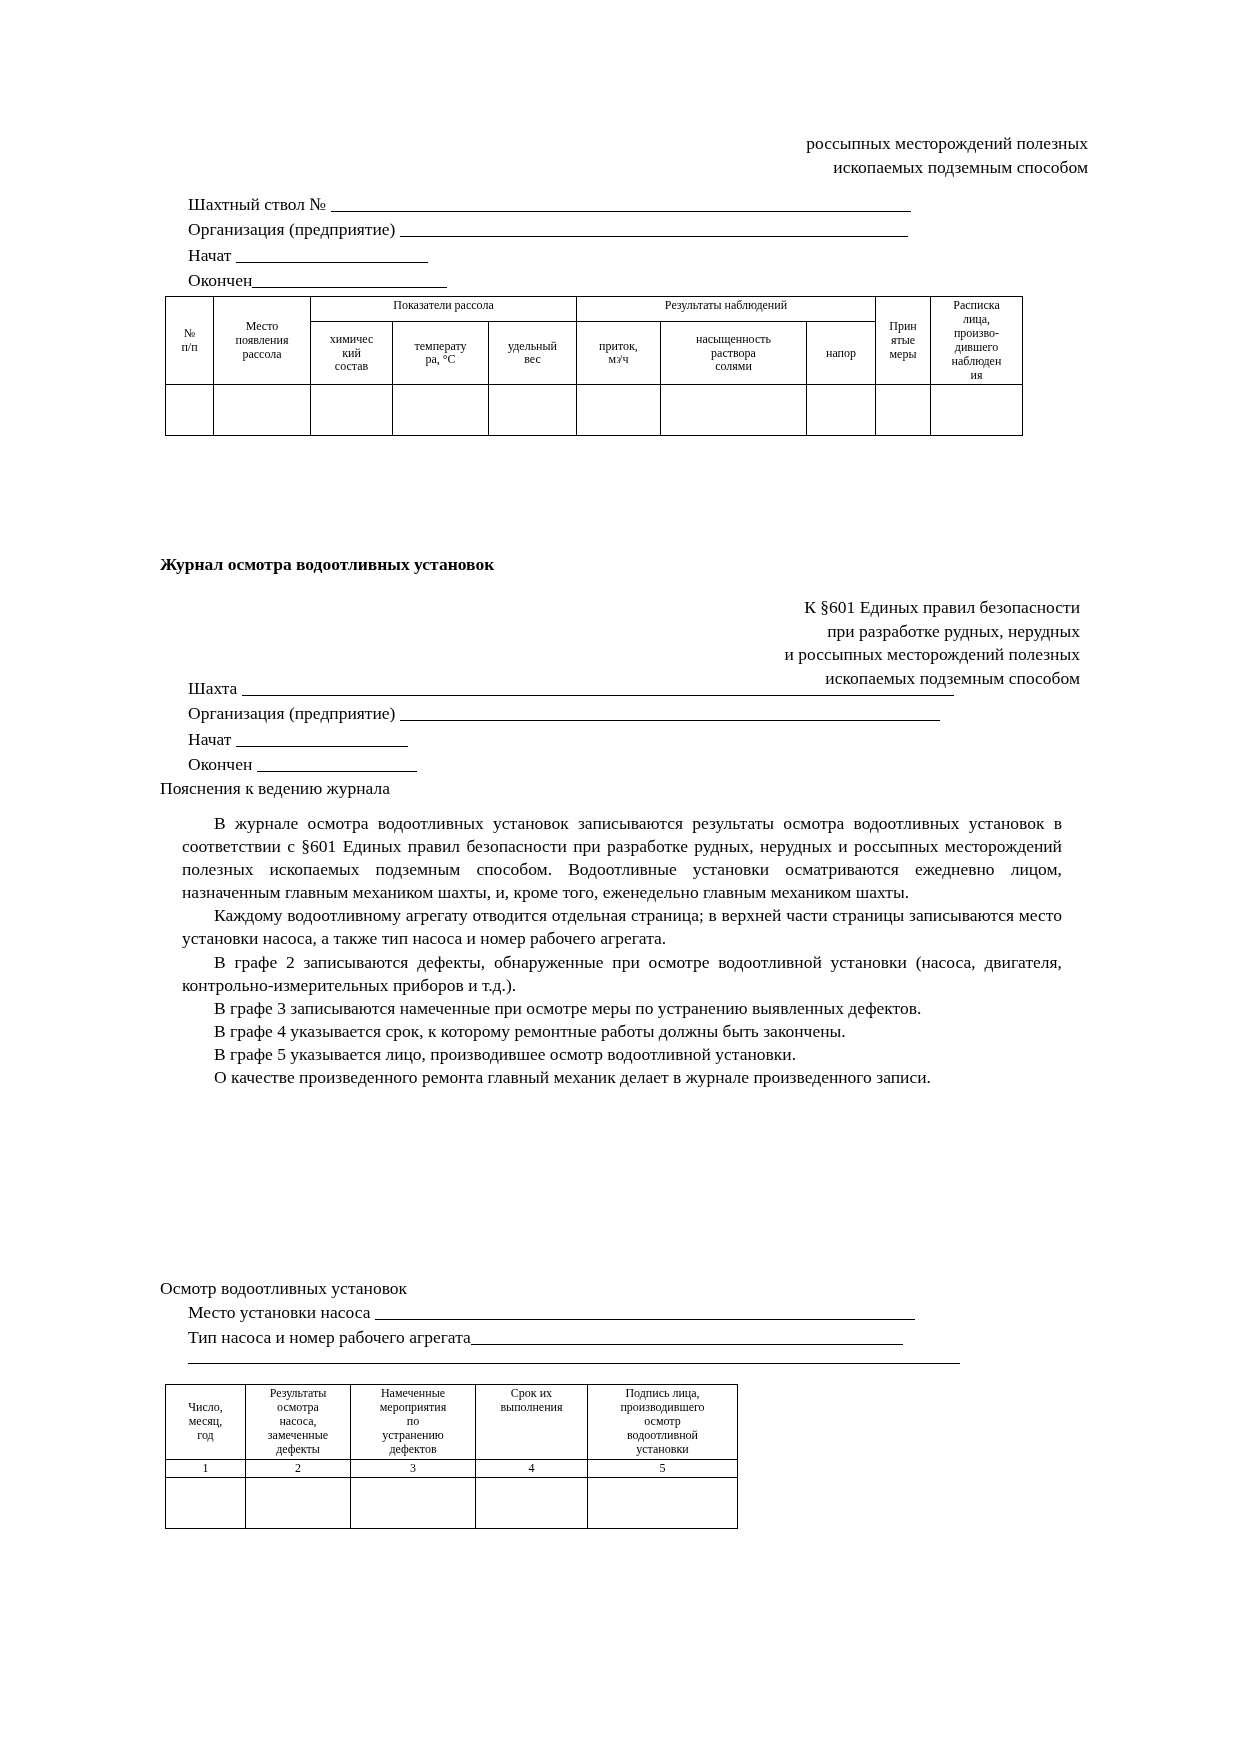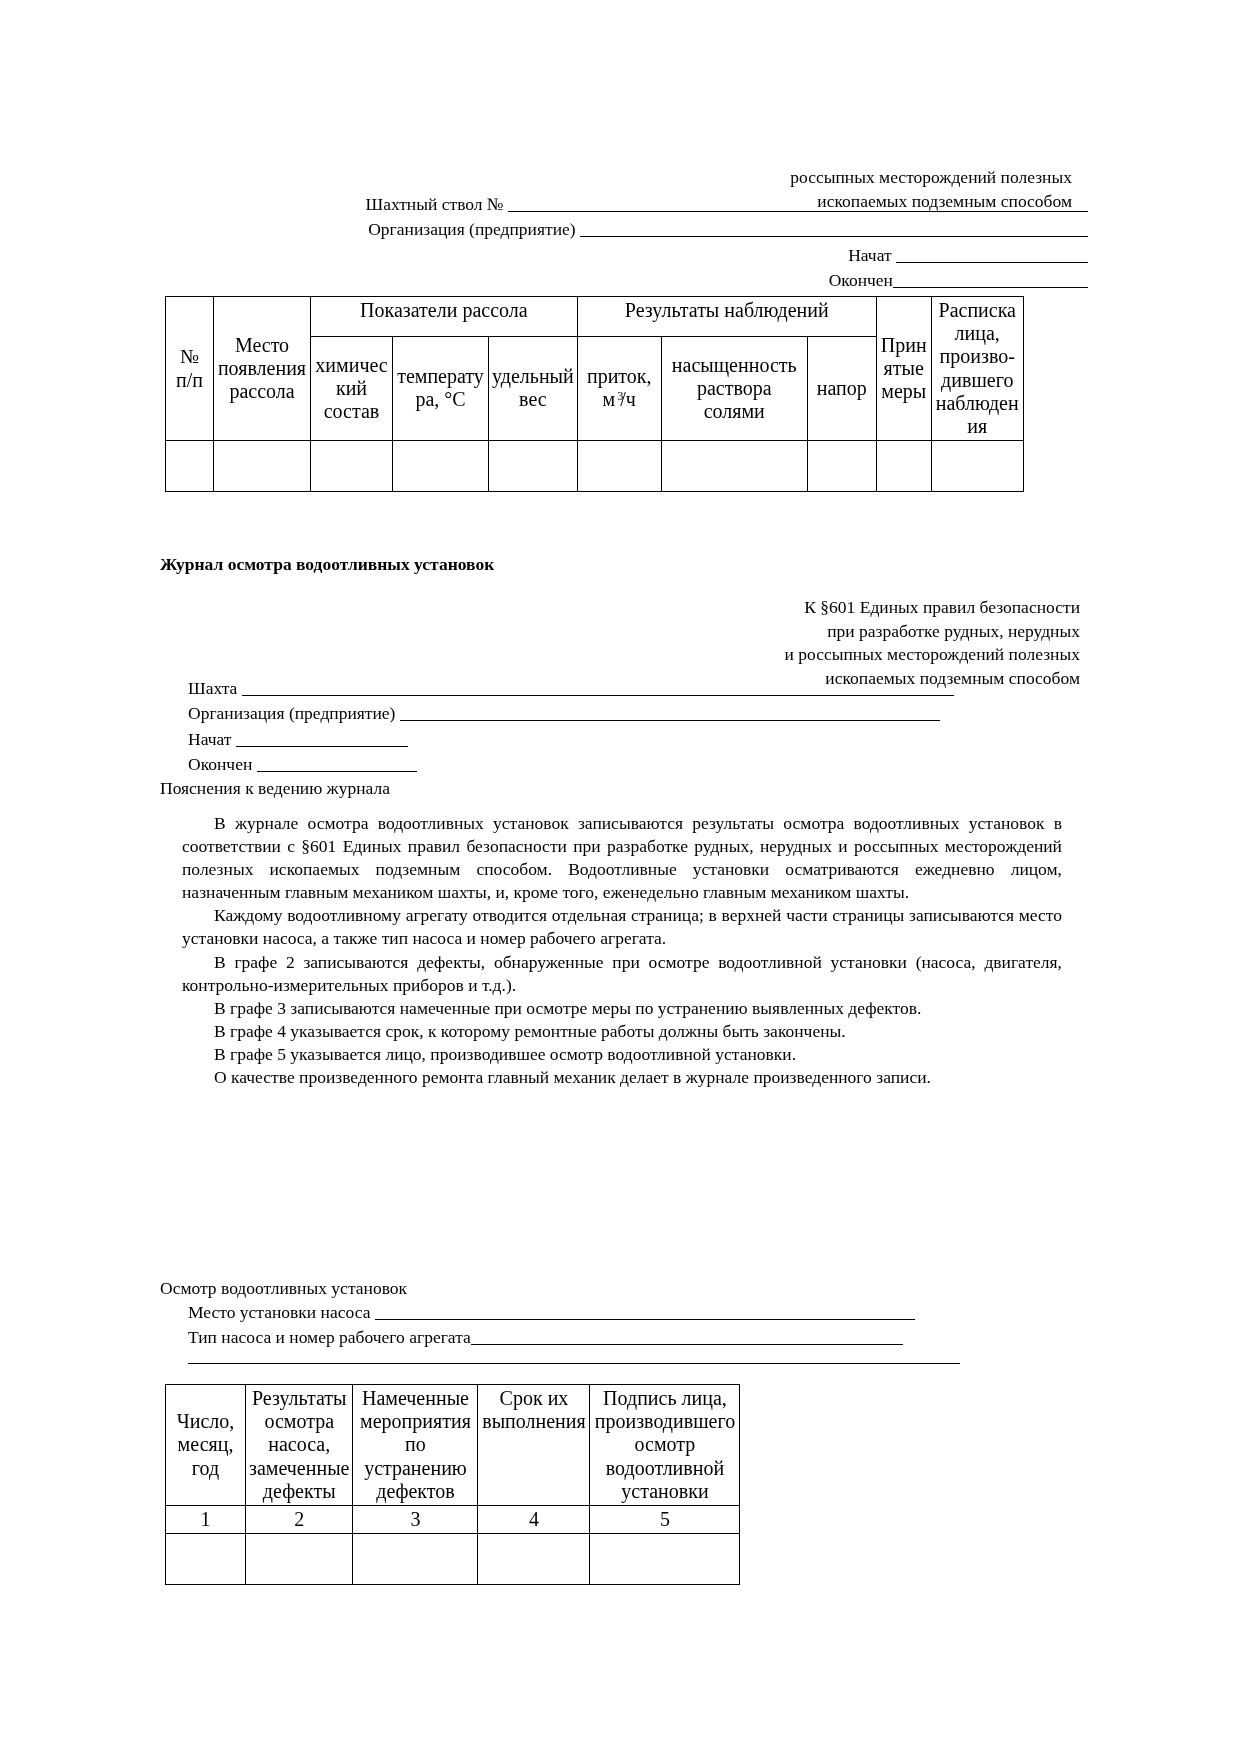--- a/index.html
+++ b/index.html
@@ -74,37 +74,37 @@
   table.grid {
     border-collapse: collapse;
     table-layout: fixed;
   }
   table.grid td {
     border: 1.4px solid #000;
     text-align: center;
     vertical-align: middle;
     padding: 2px 3px;
     line-height: 1.16;
-    font-size: 20px;
+    font-size: 12px;
   }
   table.grid td.tall {
     height: 46px;
   }
   .sup {
     font-size: 0.62em;
     vertical-align: super;
     line-height: 0;
   }
   .cellstack {
     display: block;
   }
 
   
-  #hdr-top          { position: absolute; left: 352px; top: 132px; width: 560px; margin-top: 34px; }
-  #form-top         { position: absolute; left: 28px; top: 192px; width: 900px; text-align: right; }
+  #hdr-top          { position: absolute; left: 368px; top: 132px; width: 560px; }
+  #form-top         { position: absolute; left: 28px; top: 192px; width: 900px; }
   #table-top-wrap   { position: absolute; left: 5px; top: 296px; }
   #journal-title    { position: absolute; left: 0px;  top: 554px; width: 920px; }
   #hdr-mid          { position: absolute; left: 300px; top: 596px; width: 620px; }
   #form-mid         { position: absolute; left: 28px; top: 676px; width: 900px; }
   #explain-title    { position: absolute; left: 0px;  top: 778px; width: 920px; }
   #body-text        { position: absolute; left: 22px; top: 812px; width: 880px; }
   #insp-title       { position: absolute; left: 0px;  top: 1278px; width: 880px; }
   #form-bottom      { position: absolute; left: 28px; top: 1300px; width: 900px; }
   #table-bot-wrap   { position: absolute; left: 5px; top: 1384px; }
 </style>

